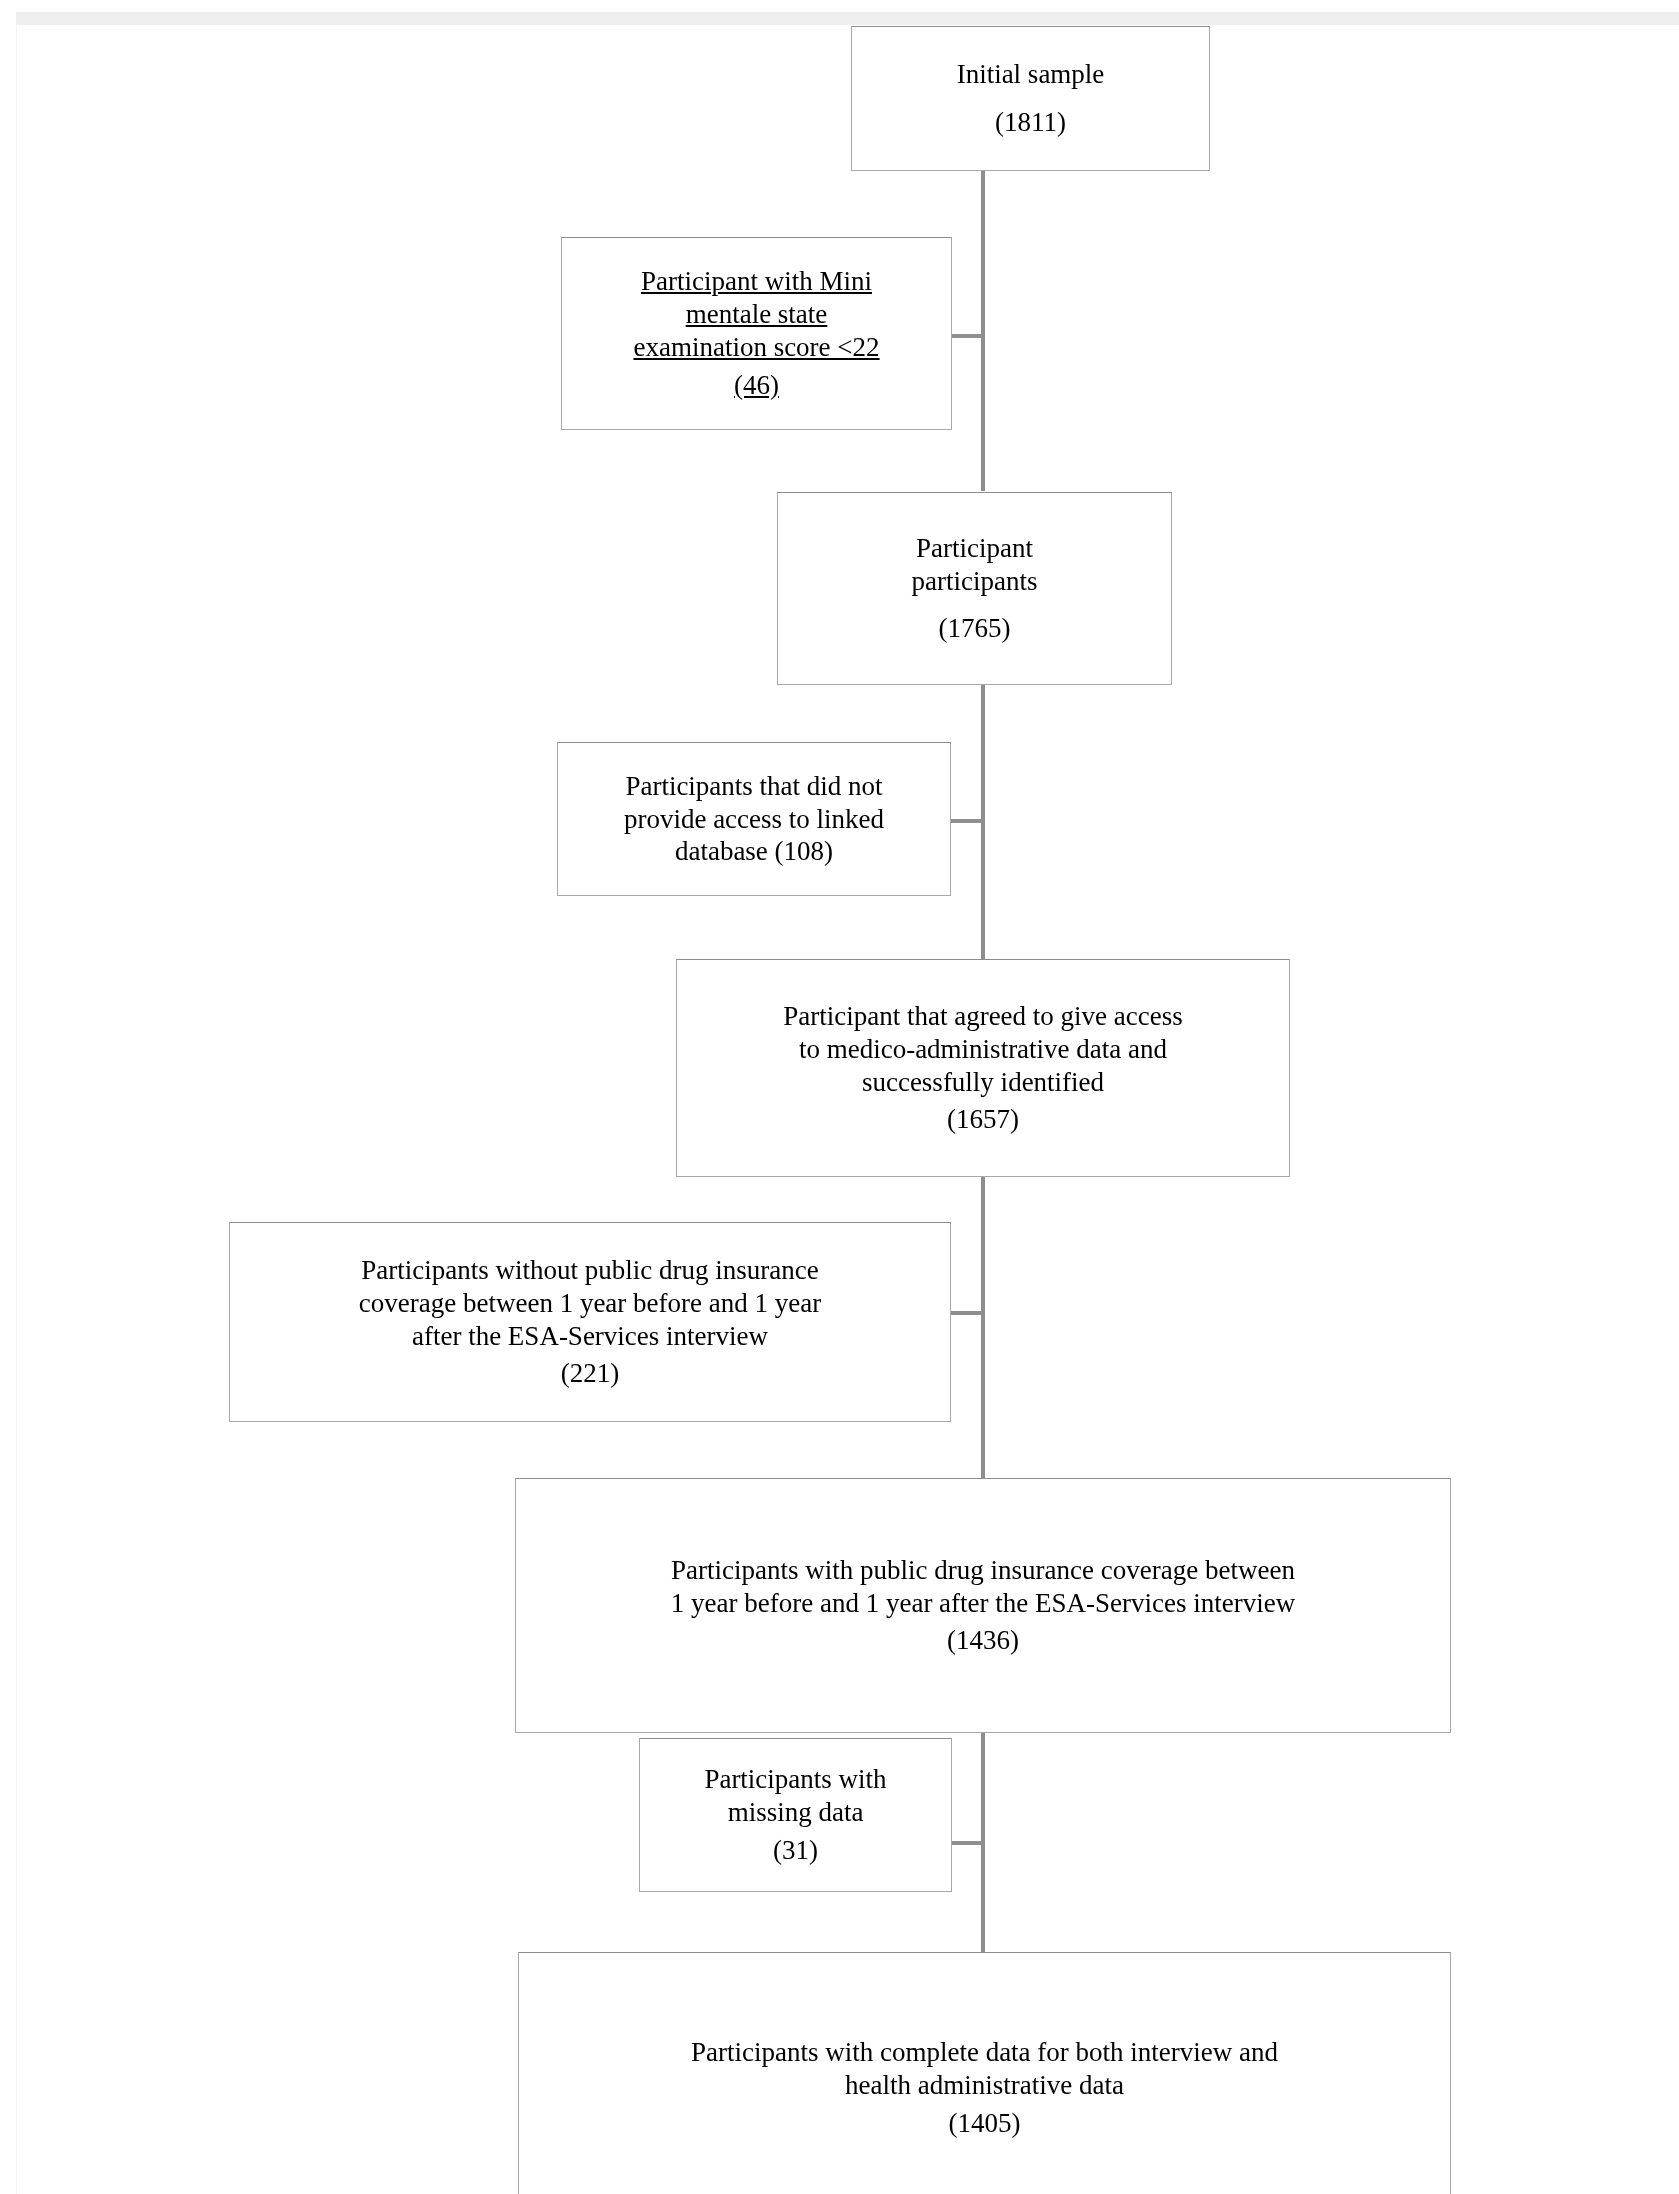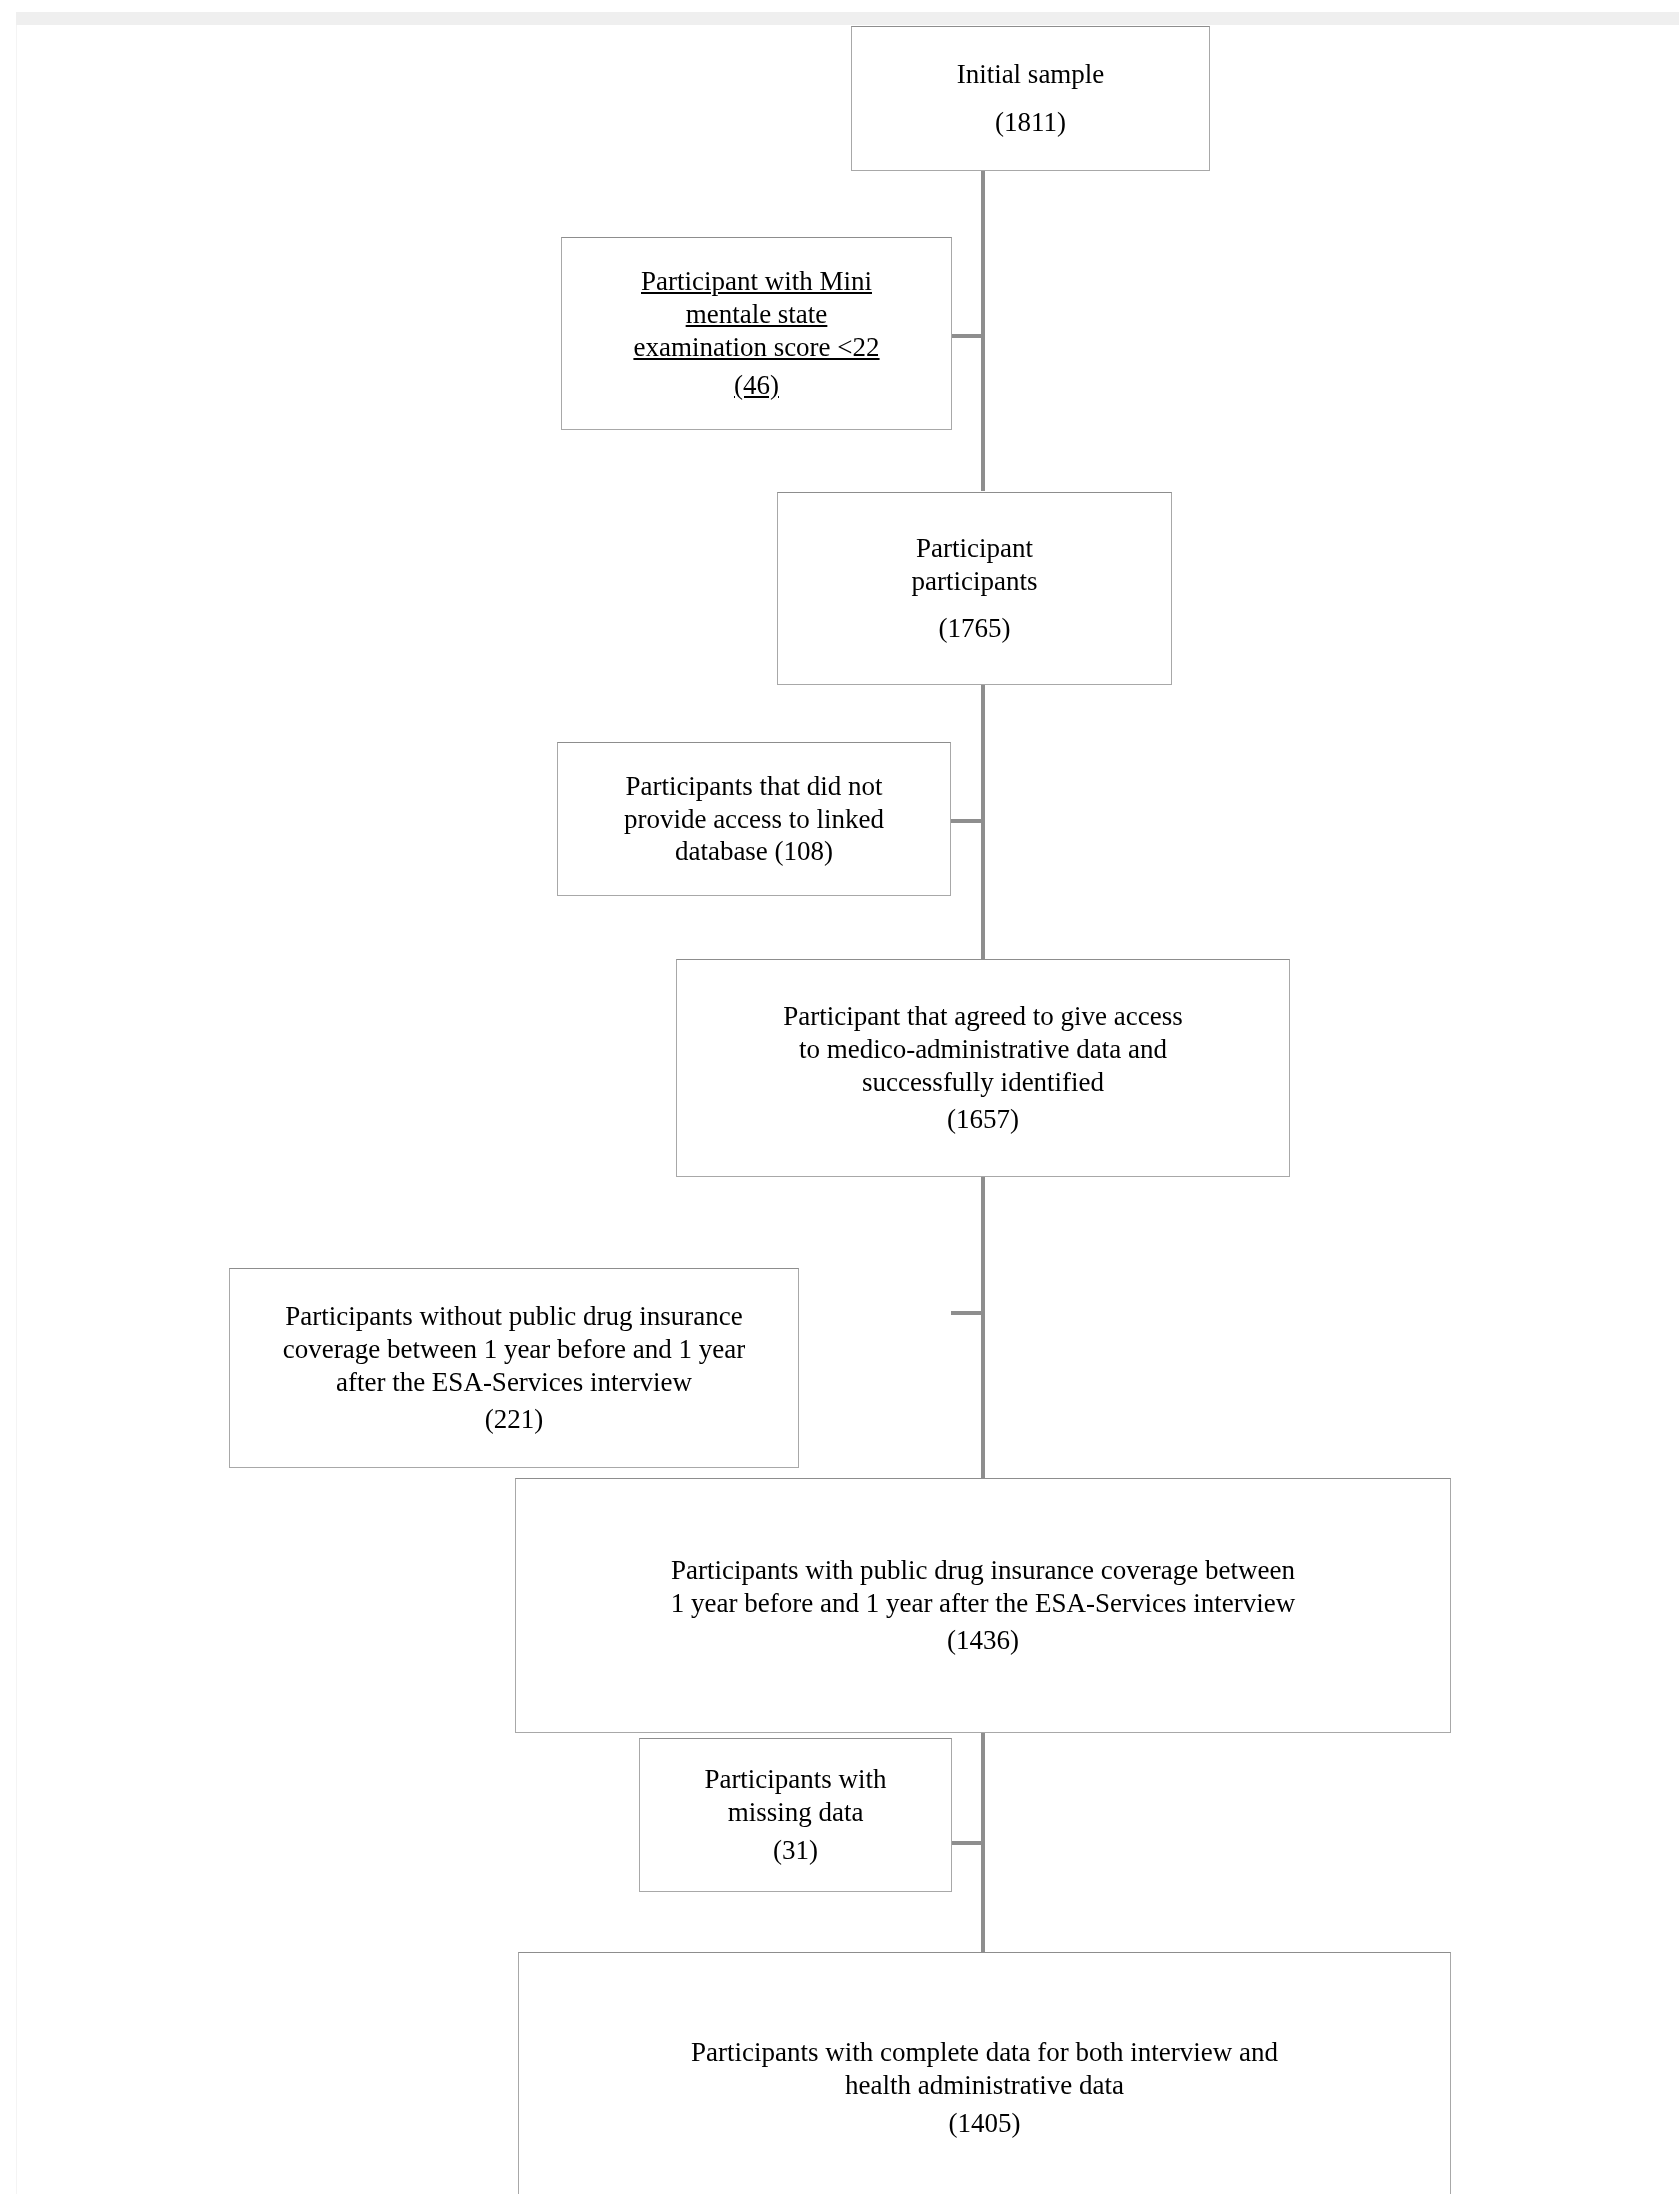--- a/index.html
+++ b/index.html
@@ -112,21 +112,21 @@
     <span class="line">database (108)</span>
   </div>
 
   <div class="node tight" style="left:676px; top:959px; width:614px; height:218px;">
     <span class="line">Participant that agreed to give access</span>
     <span class="line">to medico-administrative data and</span>
     <span class="line">successfully identified</span>
     <span class="count">(1657)</span>
   </div>
 
-  <div class="node tight" style="left:229px; top:1268px; width:570px; height:200px;">
+  <div class="node tight" style="left:229px; top:1222px; width:722px; height:200px;">
     <span class="line">Participants without public drug insurance</span>
     <span class="line">coverage between 1 year before and 1 year</span>
     <span class="line">after the ESA-Services interview</span>
     <span class="count">(221)</span>
   </div>
 
   <div class="node tight" style="left:515px; top:1478px; width:936px; height:255px;">
     <span class="line">Participants with public drug insurance coverage between</span>
     <span class="line">1 year before and 1 year after the ESA-Services interview</span>
     <span class="count">(1436)</span>

